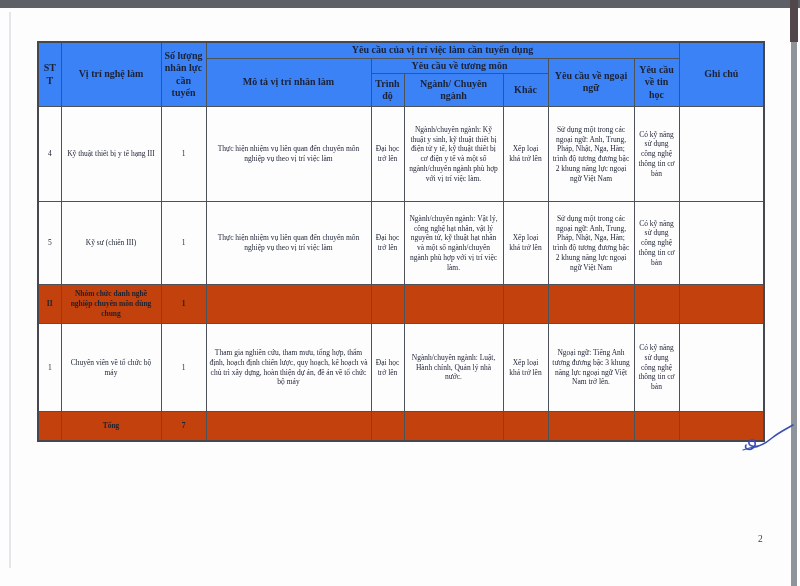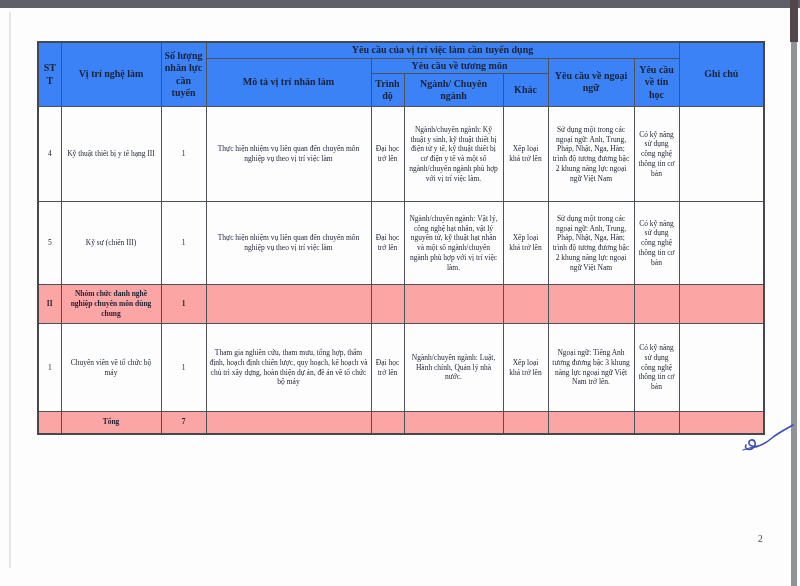--- a/index.html
+++ b/index.html
@@ -26,21 +26,21 @@
     text-align:center;
     vertical-align:middle;
     overflow:hidden;
     word-wrap:break-word;
   }
   .doc th{font-size:10px;font-weight:bold;background:#3b82f6;line-height:1.25;}
   .doc td{font-size:7.5px;line-height:1.3;}
   .cell-stt{font-size:8.5px;}
   .cell-pos{text-align:left;font-size:8.5px;line-height:1.35;}
   .cell-qty{font-size:8.5px;}
-  .row-section td,.row-total td{background:#fca5a5;}
+  .row-section td,.row-total td{background:#c2410c;}
   .row-section .cell-pos,.row-section .cell-stt,.row-section .cell-qty,
   .row-total .cell-pos,.row-total .cell-qty{font-weight:bold;}
   .row-total .cell-pos{text-align:center;}
 
   
   .signature{position:absolute;left:740px;top:421px;width:58px;height:34px;}
   .page-number{position:absolute;left:758px;top:534px;font-size:9.5px;color:#3c4048;}
 </style>
 </head>
 <body>
@@ -127,21 +127,21 @@
         <td class="cell-pos">Chuyên viên về tổ chức bộ máy</td>
         <td class="cell-qty">1</td>
         <td>Tham gia nghiên cứu, tham mưu, tổng hợp, thẩm định, hoạch định chiến lược, quy hoạch, kế hoạch và chủ trì xây dựng, hoàn thiện dự án, đề án về tổ chức bộ máy</td>
         <td>Đại học trở lên</td>
         <td>Ngành/chuyên ngành: Luật, Hành chính, Quản lý nhà nước.</td>
         <td>Xếp loại khá trở lên</td>
         <td>Ngoại ngữ: Tiếng Anh tương đương bậc 3 khung năng lực ngoại ngữ Việt Nam trở lên.</td>
         <td>Có kỹ năng sử dụng công nghệ thông tin cơ bản</td>
         <td></td>
       </tr>
-      <tr style="height:22px" class="row-total">
+      <tr style="height:29px" class="row-total">
         <td class="cell-stt"></td>
         <td class="cell-pos">Tổng</td>
         <td class="cell-qty">7</td>
         <td></td>
         <td></td>
         <td></td>
         <td></td>
         <td></td>
         <td></td>
         <td></td>

